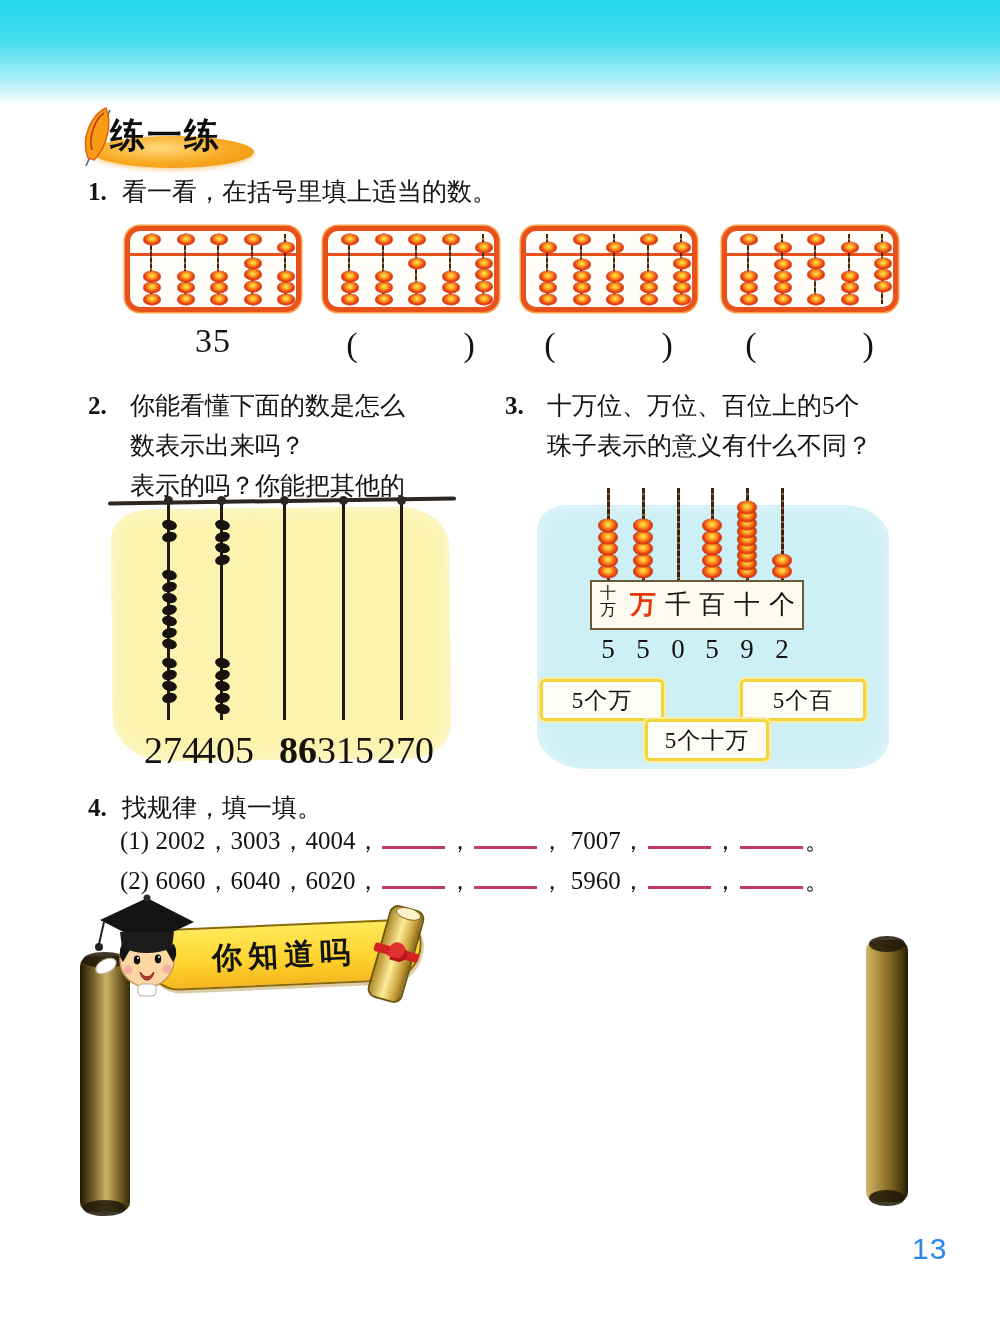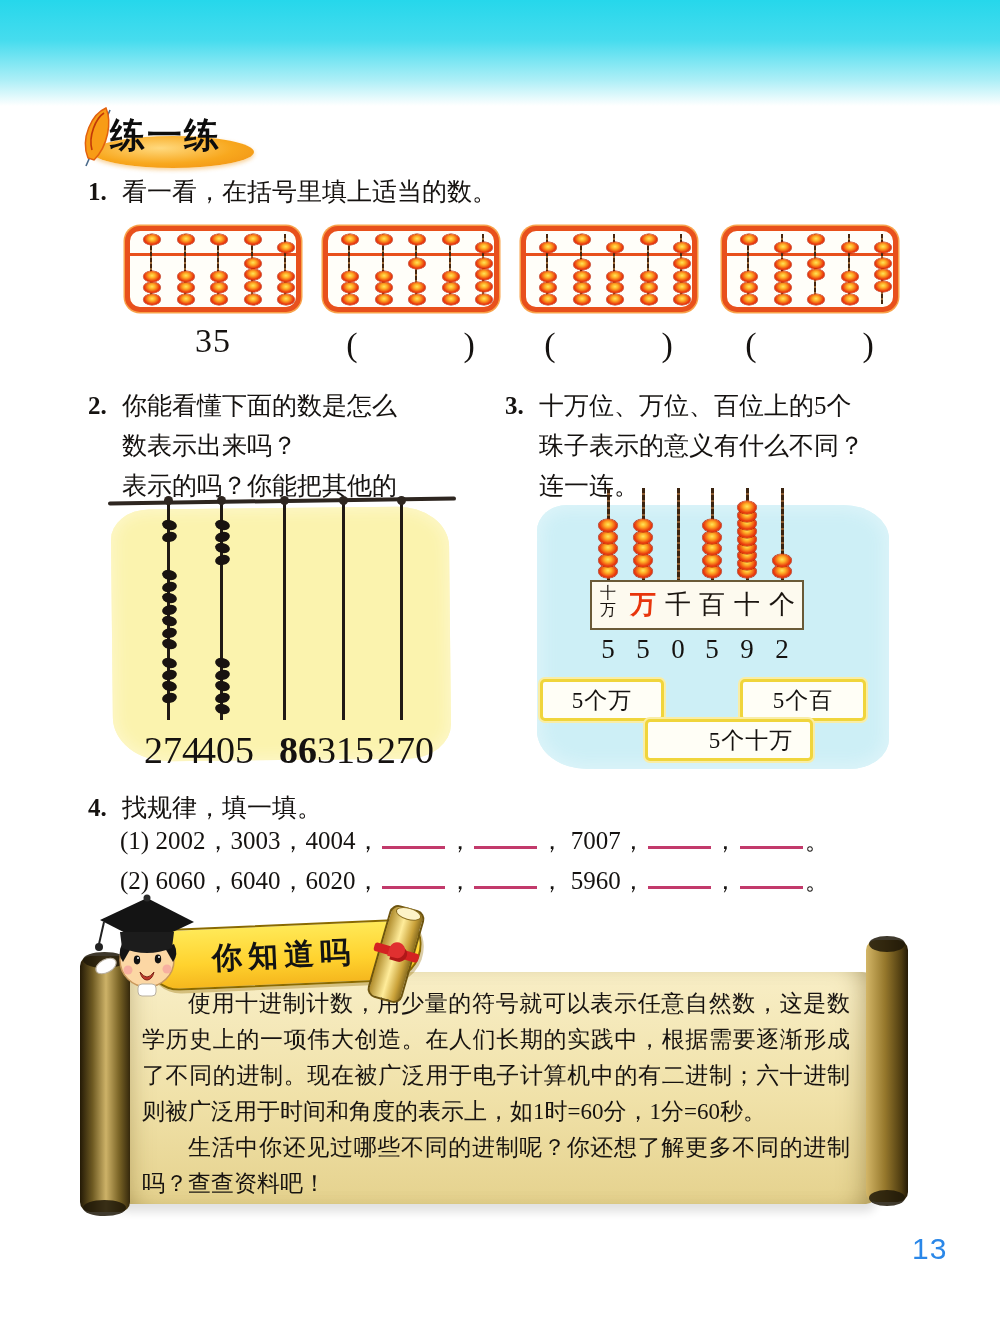--- a/index.html
+++ b/index.html
@@ -15,21 +15,21 @@
   .badge-ellipse{position:absolute;left:8px;top:26px;width:162px;height:32px;border-radius:50%;
     background:radial-gradient(ellipse at 42% 38%,#ffd97e 0%,#f8a81e 55%,#ef8d10 100%);
     box-shadow:0 2px 4px rgba(240,150,20,.45);}
   .badge-text{position:absolute;left:26px;top:2px;font-family:"Liberation Sans","DejaVu Sans",sans-serif;
     font-size:35px;font-weight:900;color:#0d0d0d;letter-spacing:2px;}
   .feather{position:absolute;left:-8px;top:-6px;}
 
   
   .qrow{position:absolute;display:flex;font-size:25px;line-height:40px;}
   .qnum{font-weight:700;width:34px;flex:0 0 34px;}
-  .qlines div{white-space:nowrap;}
+  .qlines div{white-space:nowrap;margin-left:8px;}
 
   
   .ab-wrap{position:absolute;top:226px;width:176px;}
   .abacus{position:relative;width:176px;height:86px;box-sizing:border-box;
     border:5px solid #e8501c;border-radius:15px;background:#fffef9;
     box-shadow:0 0 0 1.5px #f8a24a;}
   .beam{position:absolute;left:0;top:22px;width:100%;height:3px;background:#e8501c;}
   .rod{position:absolute;top:3px;bottom:3px;width:2px;margin-left:-1px;
     background:repeating-linear-gradient(180deg,#46260e 0 4px,#9a6a3a 4px 6px);}
   .bead{position:absolute;width:17px;height:11px;border-radius:50%;transform:translateX(-50%);
@@ -266,21 +266,20 @@
       <div class="">数表示出来吗？</div>
       <div class="">表示的吗？你能把其他的</div>
     </span>
 </div>
 
 <div class="qrow" style="left:505px;top:386px;">
   <span class="qnum">3.</span>
   <span class="qlines">
       <div class="">十万位、万位、百位上的5个</div>
       <div class="">珠子表示的意义有什么不同？</div>
-      <div class="">连一连。</div>
     </span>
 </div>
 
 <div class="fig2">
   <div class="blob2"></div>
   <div class="rope"></div>
 <div class="sline" style="left: 56px;"></div>
     <div class="knot" style="left: 52px;"></div>
     <div class="sbead" style="left: 50px; top: 30px; transform: rotate(14deg);"></div>
     <div class="sbead" style="left: 50px; top: 41.5px; transform: rotate(-14deg);"></div>
@@ -317,21 +316,21 @@
     <div class="sline" style="left: 289px;"></div>
     <div class="knot" style="left: 285px;"></div>
     <div class="snum" style="left: 258px;">270</div>
   </div>
 
 <div class="fig3">
   <div class="blob3"></div>
   <div class="strip"></div>
   <div class="obox" style="left:5px;top:194px;width:118px;height:36px;">5个万</div>
   <div class="obox" style="left:205px;top:194px;width:120px;height:36px;">5个百</div>
-  <div class="obox" style="left:110px;top:234px;width:118px;height:36px;padding-left:44px;">5个十万</div>
+  <div class="obox" style="left:110px;top:234px;width:118px;height:36px;">5个十万</div>
 <div class="rod3" style="left: 73px;"></div>
     <div class="bead3" style="left: 73px; top: 80px;"></div>
     <div class="bead3" style="left: 73px; top: 68.5px;"></div>
     <div class="bead3" style="left: 73px; top: 57px;"></div>
     <div class="bead3" style="left: 73px; top: 45.5px;"></div>
     <div class="bead3" style="left: 73px; top: 34px;"></div>
     <div class="digit3" style="left: 59px;">5</div>
     <div class="rod3" style="left: 108px;"></div>
     <div class="bead3" style="left: 108px; top: 80px;"></div>
     <div class="bead3" style="left: 108px; top: 68.5px;"></div>
@@ -372,24 +371,20 @@
   </div>
 
 <div class="qrow" style="left:88px;top:788px;">
   <span class="qnum">4.</span>
   <span>找规律，填一填。</span>
 </div>
 <div class="q4-line" style="left:120px;top:824px;"><span>(1) 2002，3003，4004，</span><span class="blank"></span><span>，</span><span class="blank"></span><span>， 7007，</span><span class="blank"></span><span>，</span><span class="blank"></span><span>。</span></div>
 <div class="q4-line" style="left:120px;top:864px;"><span>(2) 6060，6040，6020，</span><span class="blank"></span><span>，</span><span class="blank"></span><span>， 5960，</span><span class="blank"></span><span>，</span><span class="blank"></span><span>。</span></div>
 
 <div class="know">
-  <div class="parch">
-    <p class="kp first">使用十进制计数，用少量的符号就可以表示任意自然数，这是数学历史上的一项伟大创造。在人们长期的实践中，根据需要逐渐形成了不同的进制。现在被广泛用于电子计算机中的有二进制；六十进制则被广泛用于时间和角度的表示上，如1时=60分，1分=60秒。</p>
-    <p class="kp">生活中你还见过哪些不同的进制呢？你还想了解更多不同的进制吗？查查资料吧！</p>
-  </div>
   <div class="roll roll-l">
     <div class="rollcap" style="top:-4px;"></div>
     <div class="rollcap" style="bottom:-4px;"></div>
   </div>
   <div class="roll roll-r">
     <div class="rollcap" style="top:-4px;"></div>
     <div class="rollcap" style="bottom:-4px;"></div>
   </div>
   <div class="banner">
     <span>你知道吗</span>

